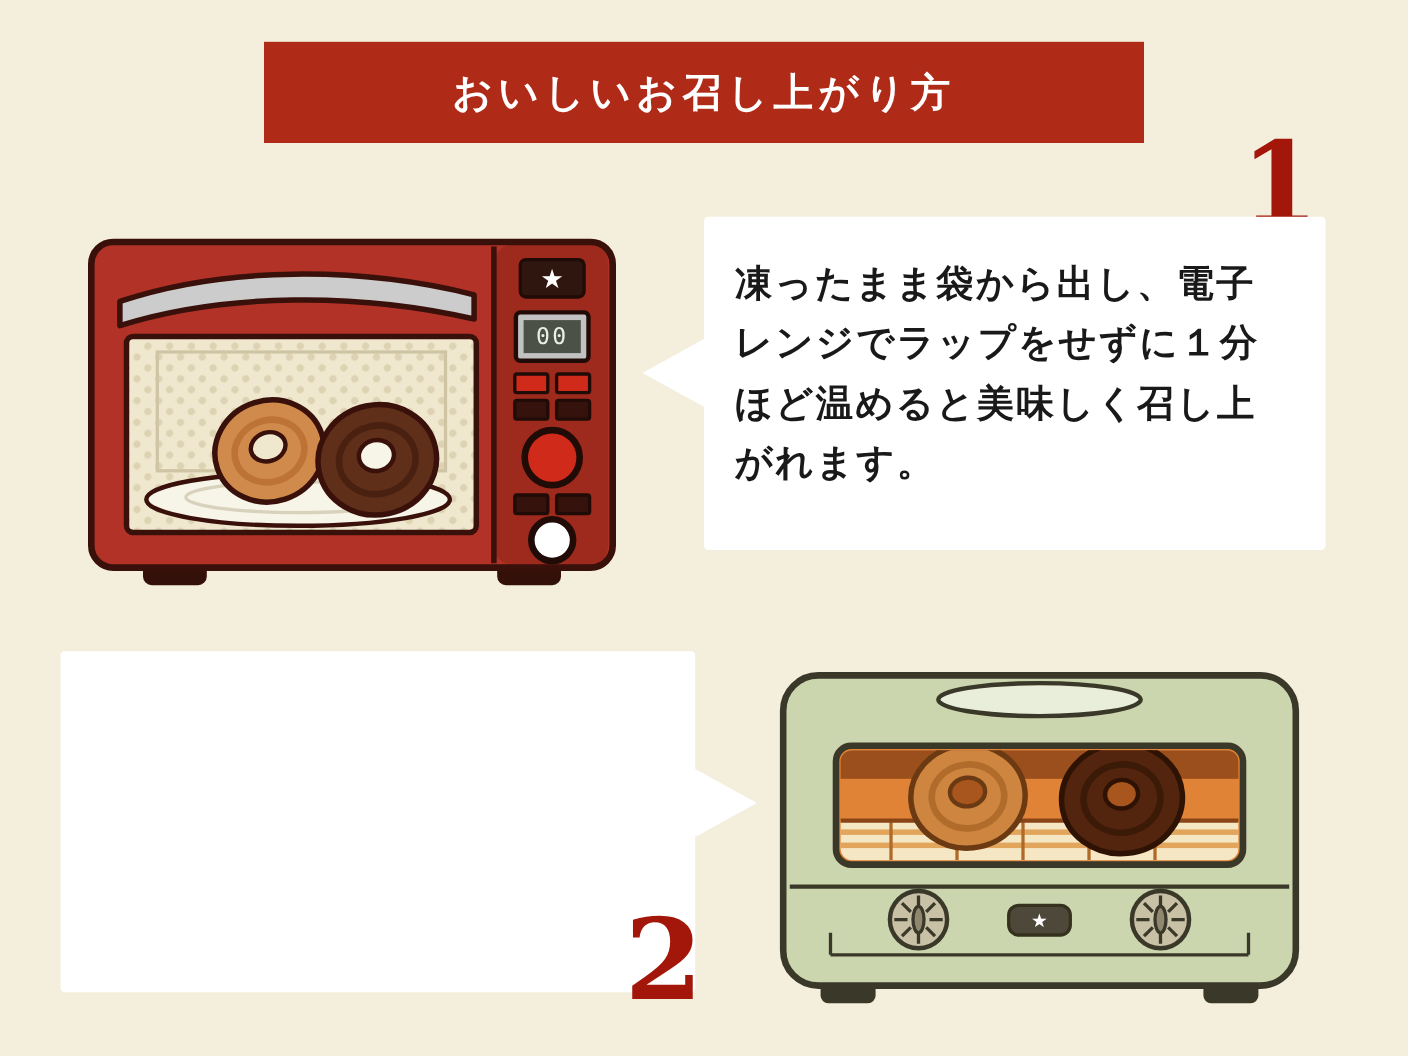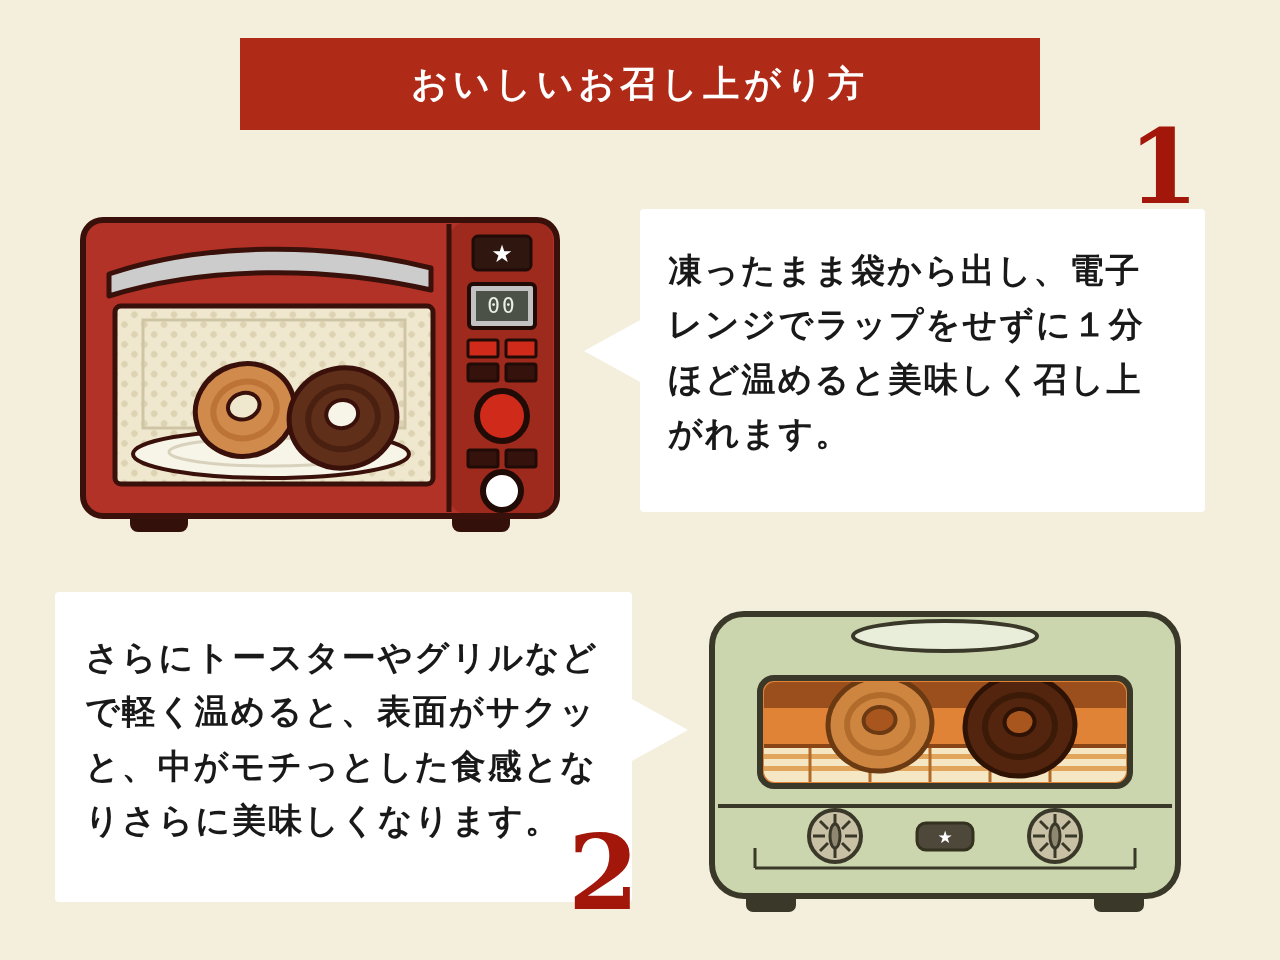--- a/index.html
+++ b/index.html
@@ -16,21 +16,21 @@
   }
   .step-number{
     position:absolute;font-family:"DejaVu Serif","Liberation Serif",serif;
     font-weight:700;font-size:102px;line-height:1;color:#a3170a;
   }
   #num1{left:1128px;top:116px;}
   #num2{left:568px;top:822px;}
   .bubble{
     position:absolute;background:#ffffff;border-radius:4px;box-sizing:border-box;
   }
-  #bubble1{left:640px;top:197px;width:565px;height:303px;padding:34px 28px;margin-top:12px;}
+  #bubble1{left:640px;top:197px;width:565px;height:303px;padding:34px 28px;}
   #bubble2{left:55px;top:592px;width:577px;height:310px;padding:38px 30px;}
   .bubble .bubble-text{
     font-weight:700;color:#191919;font-size:34px;line-height:1.6;letter-spacing:2px;
   }
   .tail{position:absolute;width:0;height:0;}
   #tail1{
     left:-56px;top:110px;
     border-top:32px solid transparent;border-bottom:32px solid transparent;
     border-right:58px solid #ffffff;
   }
@@ -109,21 +109,20 @@
     <circle cx="427" cy="305" r="19" fill="#ffffff" stroke="#200b06" stroke-width="6"></circle>
   </svg>
 
   <div class="bubble" id="bubble1">
     <div class="tail" id="tail1"></div>
     <div class="bubble-text">凍ったまま袋から出し、電子レンジでラップをせずに１分ほど温めると美味しく召し上がれます。</div>
   </div>
 
   <div class="bubble" id="bubble2">
     <div class="tail" id="tail2"></div>
-    <div class="bubble-text">さらにトースターやグリルなどで軽く温めると、表面がサクッと、中がモチっとした食感となりさらに美味しくなります。</div>
   </div>
 
   <div class="step-number" id="num2">2</div>
 
   <svg id="toaster" class="illus" viewBox="0 0 490 320" aria-hidden="true">
     <defs>
       <clipPath id="twClip">
           <rect x="64" y="86" width="362" height="100" rx="11"></rect>
         </clipPath>
     </defs>

